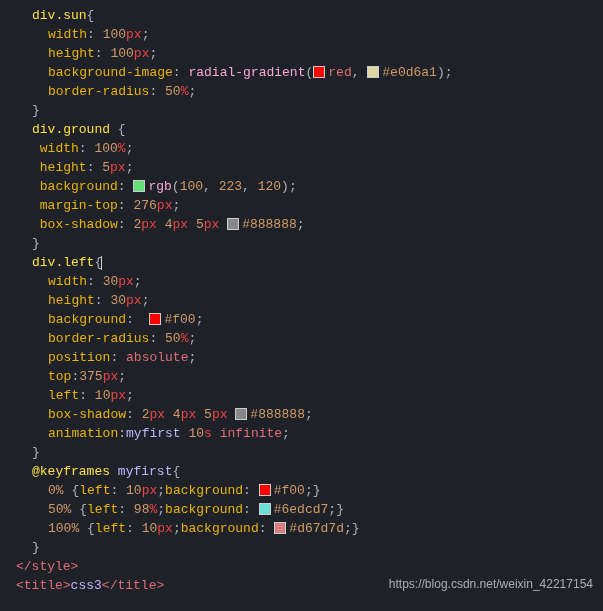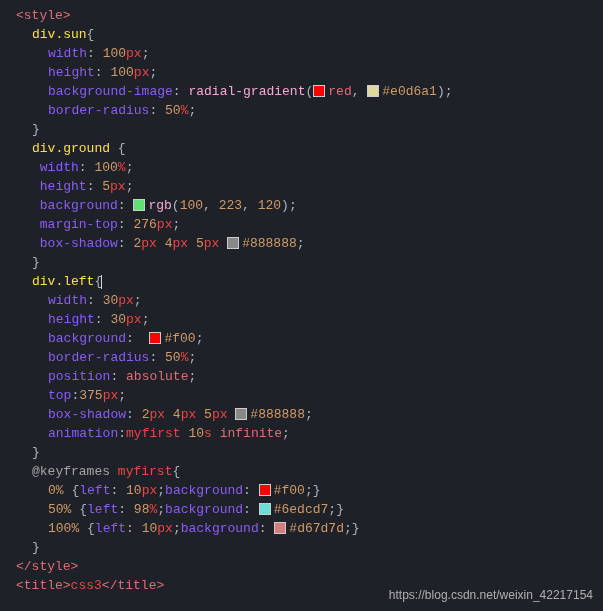--- a/index.html
+++ b/index.html
@@ -28,56 +28,55 @@
     display: inline-block;
     width: 1px;
     height: 14px;
     background: #d4d4d4;
     vertical-align: middle;
     margin-left: -1px;
   }
 
   .tag    { color: #e06c75; }
   .sel    { color: #fde047; }
-  .prop   { color: #8b5cf6; }
+  .prop   { color: #eab308; }
   .punc   { color: #abb2bf; }
   .num    { color: #d19a66; }
   .unit   { color: #ef4444; }
   .func   { color: #f9a8d4; }
-  .kw     { color: #a3a3a3; margin-top: 20px; }
+  .kw     { color: #fde047; margin-top: 20px; }
   .ident  { color: #e06c75; }
   .pct    { color: #d19a66; }
-  .txt    { color: #ef4444; }
+  .txt    { color: #c4b5fd; }
 
   .swatch {
     display: inline-block;
     width: 10px;
     height: 10px;
     border: 1px solid #ccc;
     vertical-align: middle;
     margin-right: 3px;
     margin-top: -2px;
   }
 
   .watermark {
     position: absolute;
     right: 10px;
-    bottom: 6px;
+    bottom: 17px;
     color: #d0d0d0;
     font-family: Arial, sans-serif;
     font-size: 12px;
     opacity: 0.8;
   }
 </style>
 </head>
 <body>
 
 <div class="code-area">
 
-<div class="line"><span class="tag">&lt;style&gt;</span></div>
 
 <div class="line indent1"><span class="sel">div.sun</span><span class="punc">{</span></div>
 <div class="line indent2"><span class="prop">width</span><span class="punc">: </span><span class="num">100</span><span class="unit">px</span><span class="punc">;</span></div>
 <div class="line indent2"><span class="prop">height</span><span class="punc">: </span><span class="num">100</span><span class="unit">px</span><span class="punc">;</span></div>
 <div class="line indent2"><span class="prop">background-image</span><span class="punc">: </span><span class="func">radial-gradient</span><span class="punc">(</span><span class="swatch" style="background:#f00"></span><span class="ident">red</span><span class="punc">, </span><span class="swatch" style="background:#e0d6a1"></span><span class="num">#e0d6a1</span><span class="punc">);</span></div>
 <div class="line indent2"><span class="prop">border-radius</span><span class="punc">: </span><span class="num">50</span><span class="unit">%</span><span class="punc">;</span></div>
 <div class="line indent1"><span class="punc">}</span></div>
 
 <div class="line indent1"><span class="sel">div.ground</span><span class="punc"> {</span></div>
 <div class="line indent1"> <span class="prop">width</span><span class="punc">: </span><span class="num">100</span><span class="unit">%</span><span class="punc">;</span></div>
@@ -87,20 +86,21 @@
 <div class="line indent1"> <span class="prop">box-shadow</span><span class="punc">: </span><span class="num">2</span><span class="unit">px</span> <span class="num">4</span><span class="unit">px</span> <span class="num">5</span><span class="unit">px</span> <span class="swatch" style="background:#888888"></span><span class="num">#888888</span><span class="punc">;</span></div>
 <div class="line indent1"><span class="punc">}</span></div>
 
 <div class="line indent1"><span class="sel">div.left</span><span class="punc">{</span><span class="cursor"></span></div>
 <div class="line indent2"><span class="prop">width</span><span class="punc">: </span><span class="num">30</span><span class="unit">px</span><span class="punc">;</span></div>
 <div class="line indent2"><span class="prop">height</span><span class="punc">: </span><span class="num">30</span><span class="unit">px</span><span class="punc">;</span></div>
 <div class="line indent2"><span class="prop">background</span><span class="punc">:  </span><span class="swatch" style="background:#f00"></span><span class="num">#f00</span><span class="punc">;</span></div>
 <div class="line indent2"><span class="prop">border-radius</span><span class="punc">: </span><span class="num">50</span><span class="unit">%</span><span class="punc">;</span></div>
 <div class="line indent2"><span class="prop">position</span><span class="punc">: </span><span class="ident">absolute</span><span class="punc">;</span></div>
 <div class="line indent2"><span class="prop">top</span><span class="punc">:</span><span class="num">375</span><span class="unit">px</span><span class="punc">;</span></div>
+<div class="line indent2"><span class="prop">left</span><span class="punc">: </span><span class="num">10</span><span class="unit">px</span><span class="punc">;</span></div>
 <div class="line indent2"><span class="prop">box-shadow</span><span class="punc">: </span><span class="num">2</span><span class="unit">px</span> <span class="num">4</span><span class="unit">px</span> <span class="num">5</span><span class="unit">px</span> <span class="swatch" style="background:#888888"></span><span class="num">#888888</span><span class="punc">;</span></div>
 <div class="line indent2"><span class="prop">animation</span><span class="punc">:</span><span class="txt">myfirst</span> <span class="num">10</span><span class="unit">s</span> <span class="ident">infinite</span><span class="punc">;</span></div>
 <div class="line indent1"><span class="punc">}</span></div>
 
 <div class="line indent1"><span class="kw">@keyframes</span> <span class="txt">myfirst</span><span class="punc">{</span></div>
 <div class="line indent2"><span class="pct">0%</span> <span class="punc">{</span><span class="prop">left</span><span class="punc">: </span><span class="num">10</span><span class="unit">px</span><span class="punc">;</span><span class="prop">background</span><span class="punc">: </span><span class="swatch" style="background:#f00"></span><span class="num">#f00</span><span class="punc">;}</span></div>
 <div class="line indent2"><span class="pct">50%</span> <span class="punc">{</span><span class="prop">left</span><span class="punc">: </span><span class="num">98</span><span class="unit">%</span><span class="punc">;</span><span class="prop">background</span><span class="punc">: </span><span class="swatch" style="background:#6edcd7"></span><span class="num">#6edcd7</span><span class="punc">;}</span></div>
 <div class="line indent2"><span class="pct">100%</span> <span class="punc">{</span><span class="prop">left</span><span class="punc">: </span><span class="num">10</span><span class="unit">px</span><span class="punc">;</span><span class="prop">background</span><span class="punc">: </span><span class="swatch" style="background:#d67d7d"></span><span class="num">#d67d7d</span><span class="punc">;}</span></div>
 <div class="line indent1"><span class="punc">}</span></div>
 

